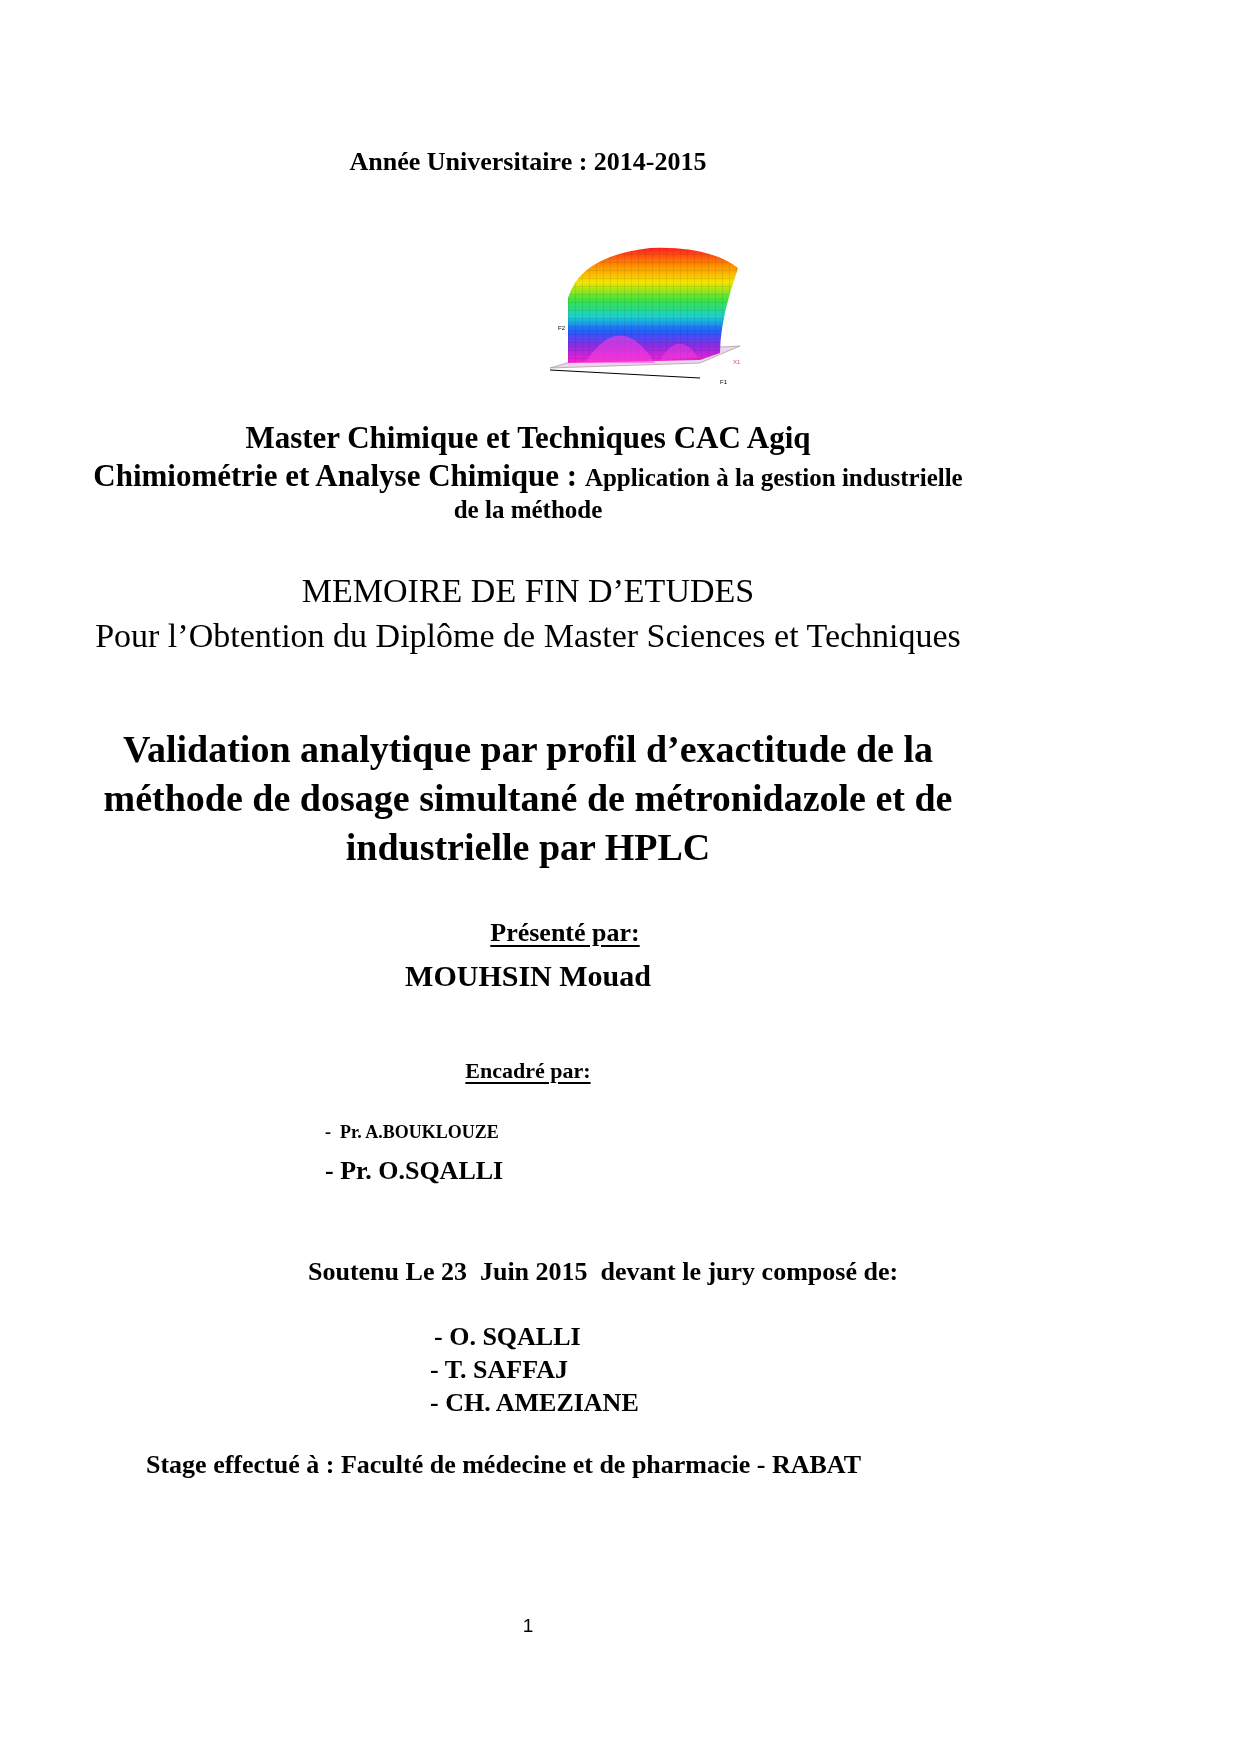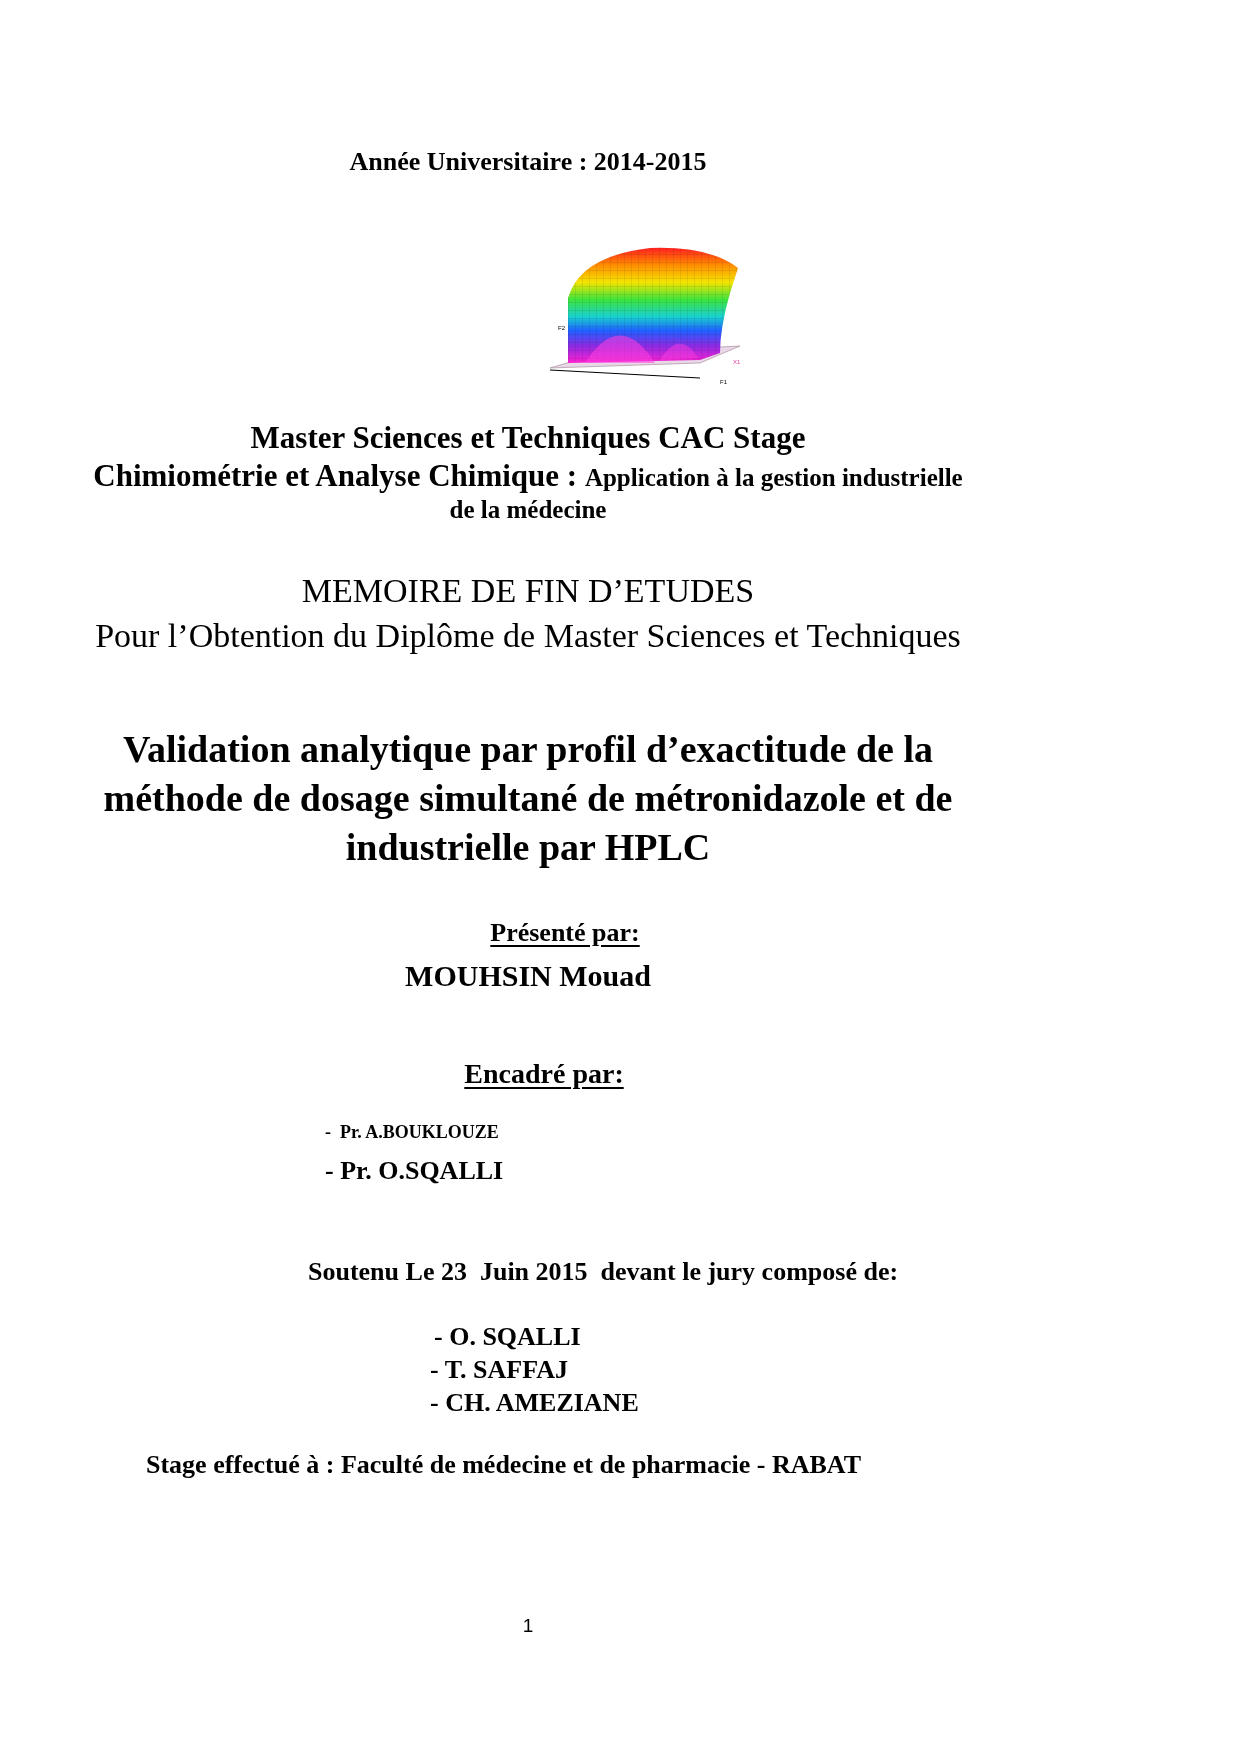--- a/index.html
+++ b/index.html
@@ -15,21 +15,21 @@
     #master2 { top: 458px; font-size: 31px; }
     #master2 .small { font-size: 25px; }
     #master3 { top: 496px; font-size: 25px; }
     #memoire { top: 572px; font-size: 34px; }
     #obtention { top: 617px; font-size: 34px; }
     #title1 { top: 727px; font-size: 38px; }
     #title2 { top: 776px; font-size: 38px; }
     #title3 { top: 825px; font-size: 38px; }
     #presente { top: 918px; font-size: 26px; padding-left: 37px; }
     #author { top: 959px; font-size: 30px; }
-    #encadre { top: 1058px; font-size: 28px; padding-left: 16px; }
+    #encadre { top: 1058px; font-size: 22px; }
     #sup1 { left: 325px; top: 1122px; font-size: 18px; }
     #sup2 { left: 325px; top: 1156px; font-size: 26px; }
     #soutenu { left: 308px; top: 1257px; font-size: 26px; }
     #jury1 { left: 434px; top: 1322px; font-size: 26px; }
     #jury2 { left: 430px; top: 1355px; font-size: 26px; }
     #jury3 { left: 430px; top: 1388px; font-size: 26px; }
     #stage { left: 146px; top: 1450px; font-size: 26px; }
     #pagenum { top: 1615px; font-size: 19px; font-family: "Liberation Sans", "DejaVu Sans", sans-serif; }
   </style>
 </head>
@@ -59,25 +59,25 @@
     <path d="M28,125 L28,60 Q40,18 110,10 Q170,8 198,30 L190,55 Q180,90 180,115 L160,122 Z" fill="url(#grid)"></path>
     <path d="M45,125 Q80,70 115,125" fill="#ff40e0" opacity="0.55"></path>
     <path d="M120,122 Q140,90 158,120" fill="#ff40e0" opacity="0.45"></path>
     <line x1="10" y1="132" x2="160" y2="140" stroke="#000" stroke-width="1"></line>
     <text x="18" y="92" font-size="6" font-family="Liberation Sans, sans-serif" fill="#000">F2</text>
     <text x="180" y="146" font-size="6" font-family="Liberation Sans, sans-serif" fill="#000">F1</text>
     <text x="193" y="126" font-size="6" font-family="Liberation Sans, sans-serif" fill="#e040a0">X1</text>
   </svg>
 </div>
 
-<div id="master1" class="abs center b">Master Sciences et Techniques CAC Stage</div>
+<div id="master1" class="abs center b">Master Chimique et Techniques CAC Agiq</div>
 <div id="master2" class="abs center b">
   <span>Chimiométrie et Analyse Chimique : </span><span class="small">Application à la gestion industrielle</span>
 </div>
-<div id="master3" class="abs center b">de la médecine</div>
+<div id="master3" class="abs center b">de la méthode</div>
 
 <div id="memoire" class="abs center">MEMOIRE DE FIN D’ETUDES</div>
 <div id="obtention" class="abs center">Pour l’Obtention du Diplôme de Master Sciences et Techniques</div>
 
 <div id="title1" class="abs center b">Validation analytique par profil d’exactitude de la</div>
 <div id="title2" class="abs center b">méthode de dosage simultané de métronidazole et de</div>
 <div id="title3" class="abs center b">industrielle par HPLC</div>
 
 <div id="presente" class="abs center b">
   <span class="u">Présenté par:</span>

